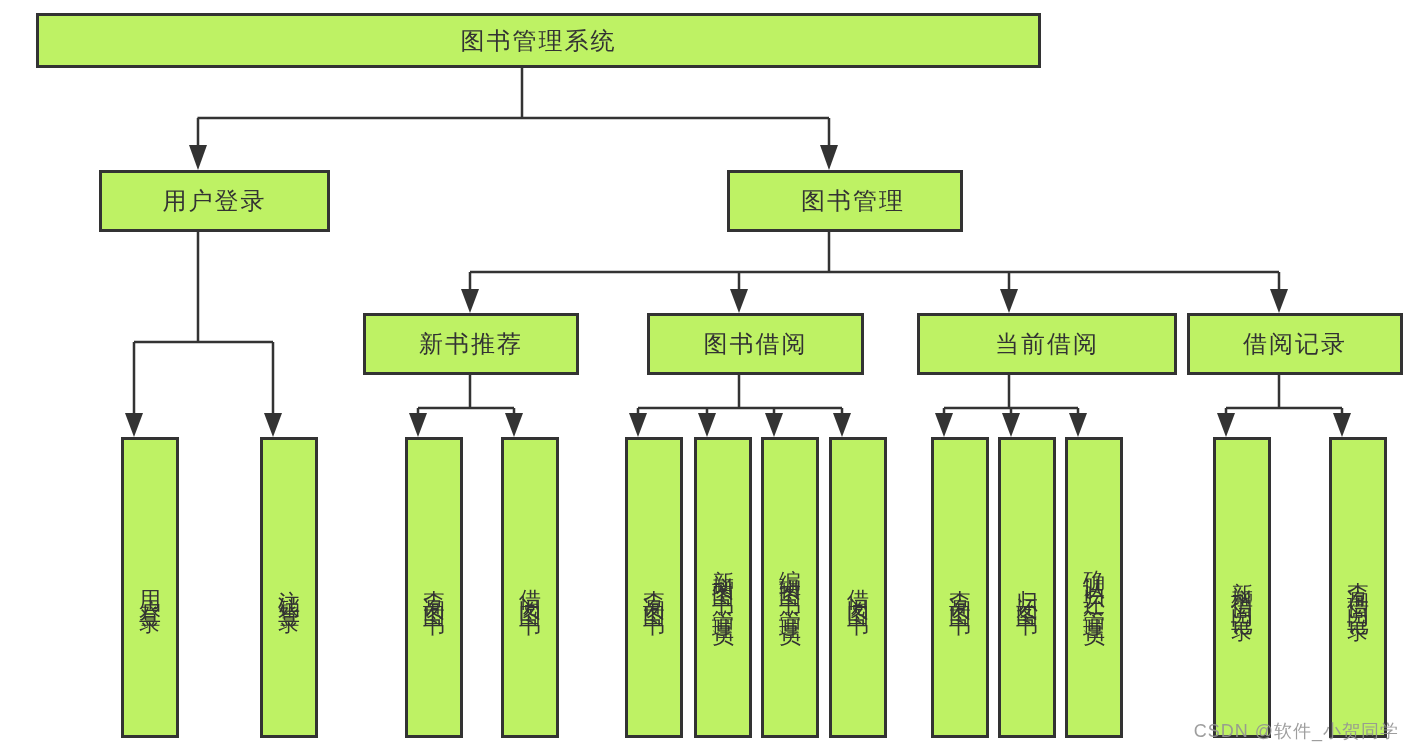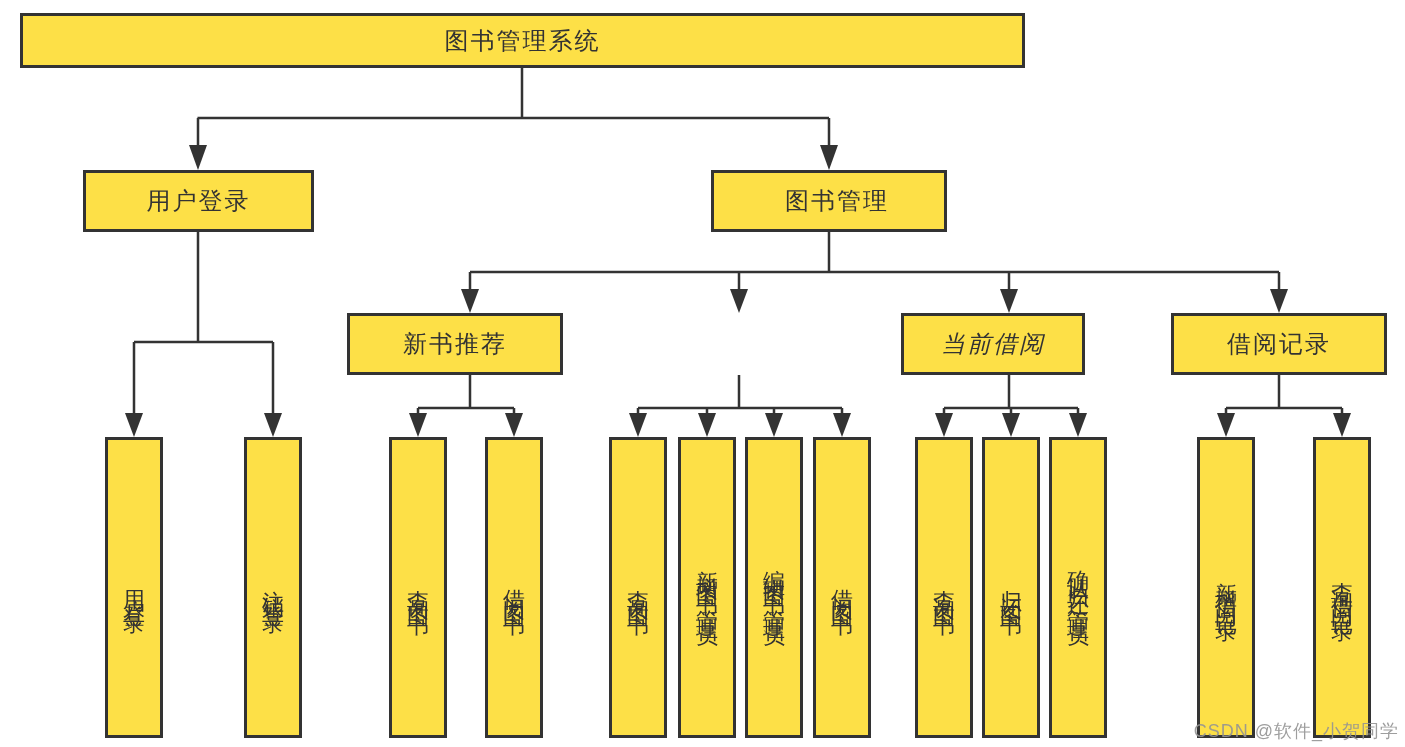--- a/index.html
+++ b/index.html
@@ -12,30 +12,31 @@
     overflow: hidden;
   }
   .edges {
     position: absolute;
     left: 0; top: 0;
     pointer-events: none;
   }
   .node {
     position: absolute;
     box-sizing: border-box;
-    background: #fde047;
+    background: #bef264;
     border: 3px solid #333333;
     color: #333333;
     display: flex;
     align-items: center;
     justify-content: center;
     font-size: 24px;
     letter-spacing: 2px;
     text-align: center;
     z-index: 2;
+    margin-left: 16px;
   }
   .leaf {
     writing-mode: vertical-rl;
     font-size: 22px;
     letter-spacing: 8px;
     line-height: 1;
   }
   .watermark {
     position: absolute;
     right: 6px;
@@ -98,21 +99,22 @@
       <polygon points="1333,413 1351,413 1342,437"></polygon>
     </g>
   </svg>
 
   <div class="node" style="left:20px; top:13px; width:1005px; height:55px;">图书管理系统</div>
 
   <div class="node" style="left:83px; top:170px; width:231px; height:62px;">用户登录</div>
   <div class="node" style="left:711px; top:170px; width:236px; height:62px;padding-left:16px;">图书管理</div>
 
   <div class="node" style="left:347px; top:313px; width:216px; height:62px;">新书推荐</div>
-  <div class="node" style="left:901px; top:313px; width:184px; height:62px;font-style:italic;">当前借阅</div>
+  <div class="node" style="left:631px; top:313px; width:217px; height:62px;">图书借阅</div>
+  <div class="node" style="left:901px; top:313px; width:260px; height:62px;">当前借阅</div>
   <div class="node" style="left:1171px; top:313px; width:216px; height:62px;">借阅记录</div>
 
   <div class="node leaf" style="left:105px; top:437px; width:58px; height:301px;">用户登录</div>
   <div class="node leaf" style="left:244px; top:437px; width:58px; height:301px;">注销登录</div>
 
   <div class="node leaf" style="left:389px; top:437px; width:58px; height:301px;">查询图书</div>
   <div class="node leaf" style="left:485px; top:437px; width:58px; height:301px;">借阅图书</div>
 
   <div class="node leaf" style="left:609px; top:437px; width:58px; height:301px;">查询图书</div>
   <div class="node leaf" style="left:678px; top:437px; width:58px; height:301px;">新增图书（管理员）</div>

